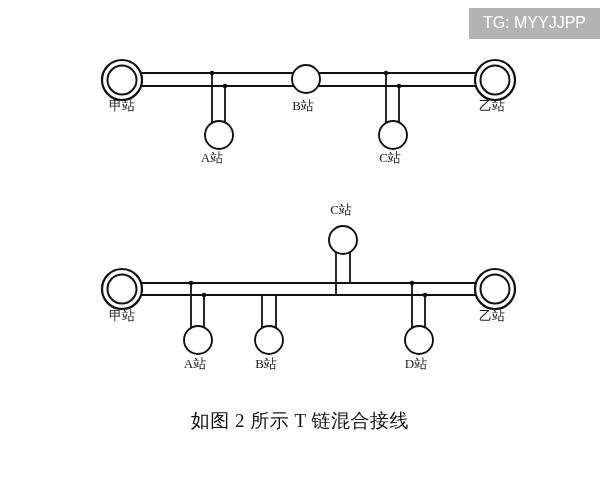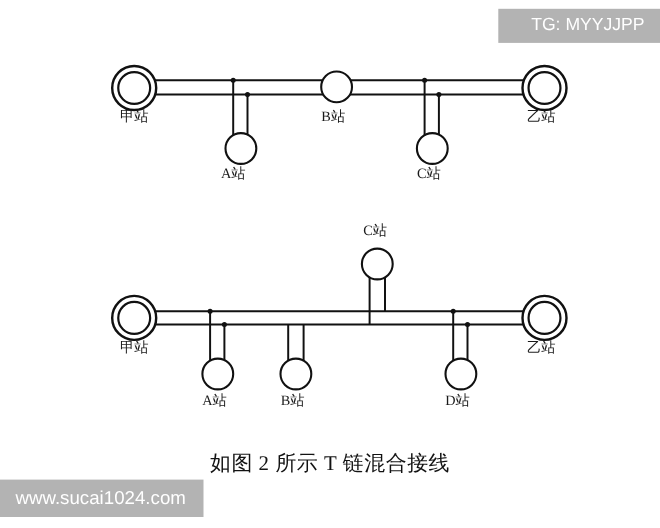--- a/index.html
+++ b/index.html
@@ -36,21 +36,21 @@
     position:absolute;
     background:#b3b3b3;
     color:#ffffff;
     font-family:"Liberation Sans","DejaVu Sans",sans-serif;
     line-height:1;
     white-space:nowrap;
     user-select:none;
   }
   #badge-tg{
     top:8px;right:0px;
-    padding:7px 14px 8px 30px;
+    padding:7px 14px 8px 14px;
     font-size:16px;
   }
   #badge-site{
     left:0px;bottom:10px;
     padding:8px 16px 9px 14px;
     font-size:17px;
   }
 </style>
 </head>
 <body>
@@ -152,15 +152,14 @@
       <text class="lbl" x="341" y="214">C站</text>
       <text class="lbl" x="416" y="368">D站</text>
       <text class="lbl" x="492" y="320">乙站</text>
     </g>
 
     <text class="caption-text" x="300" y="427">如图 2 所示 T 链混合接线</text>
   </svg>
 
   <div class="badge" id="badge-tg">TG: MYYJJPP</div>
 
-  <div class="badge" id="badge-site">www.sucai1024.com</div>
 
 </div>
 
 </body></html>

